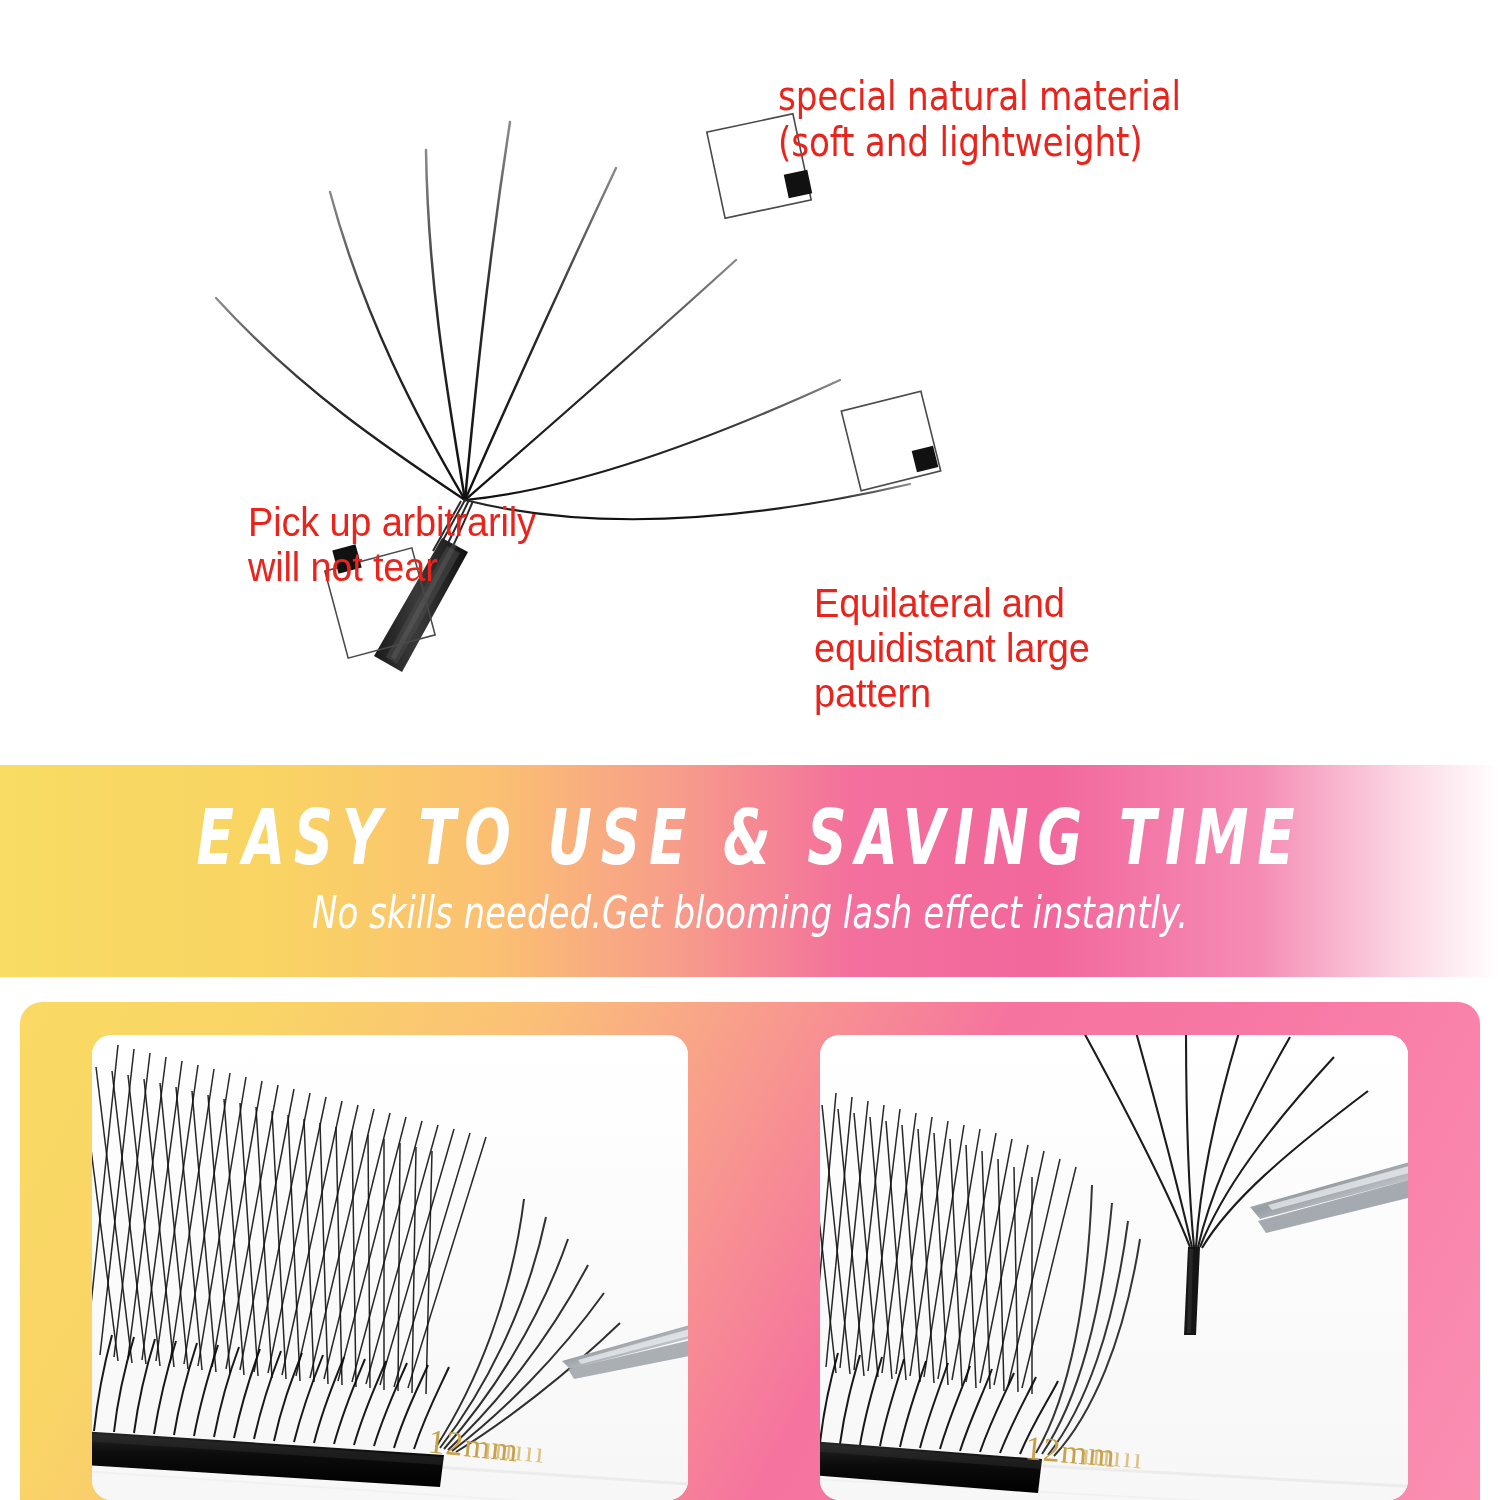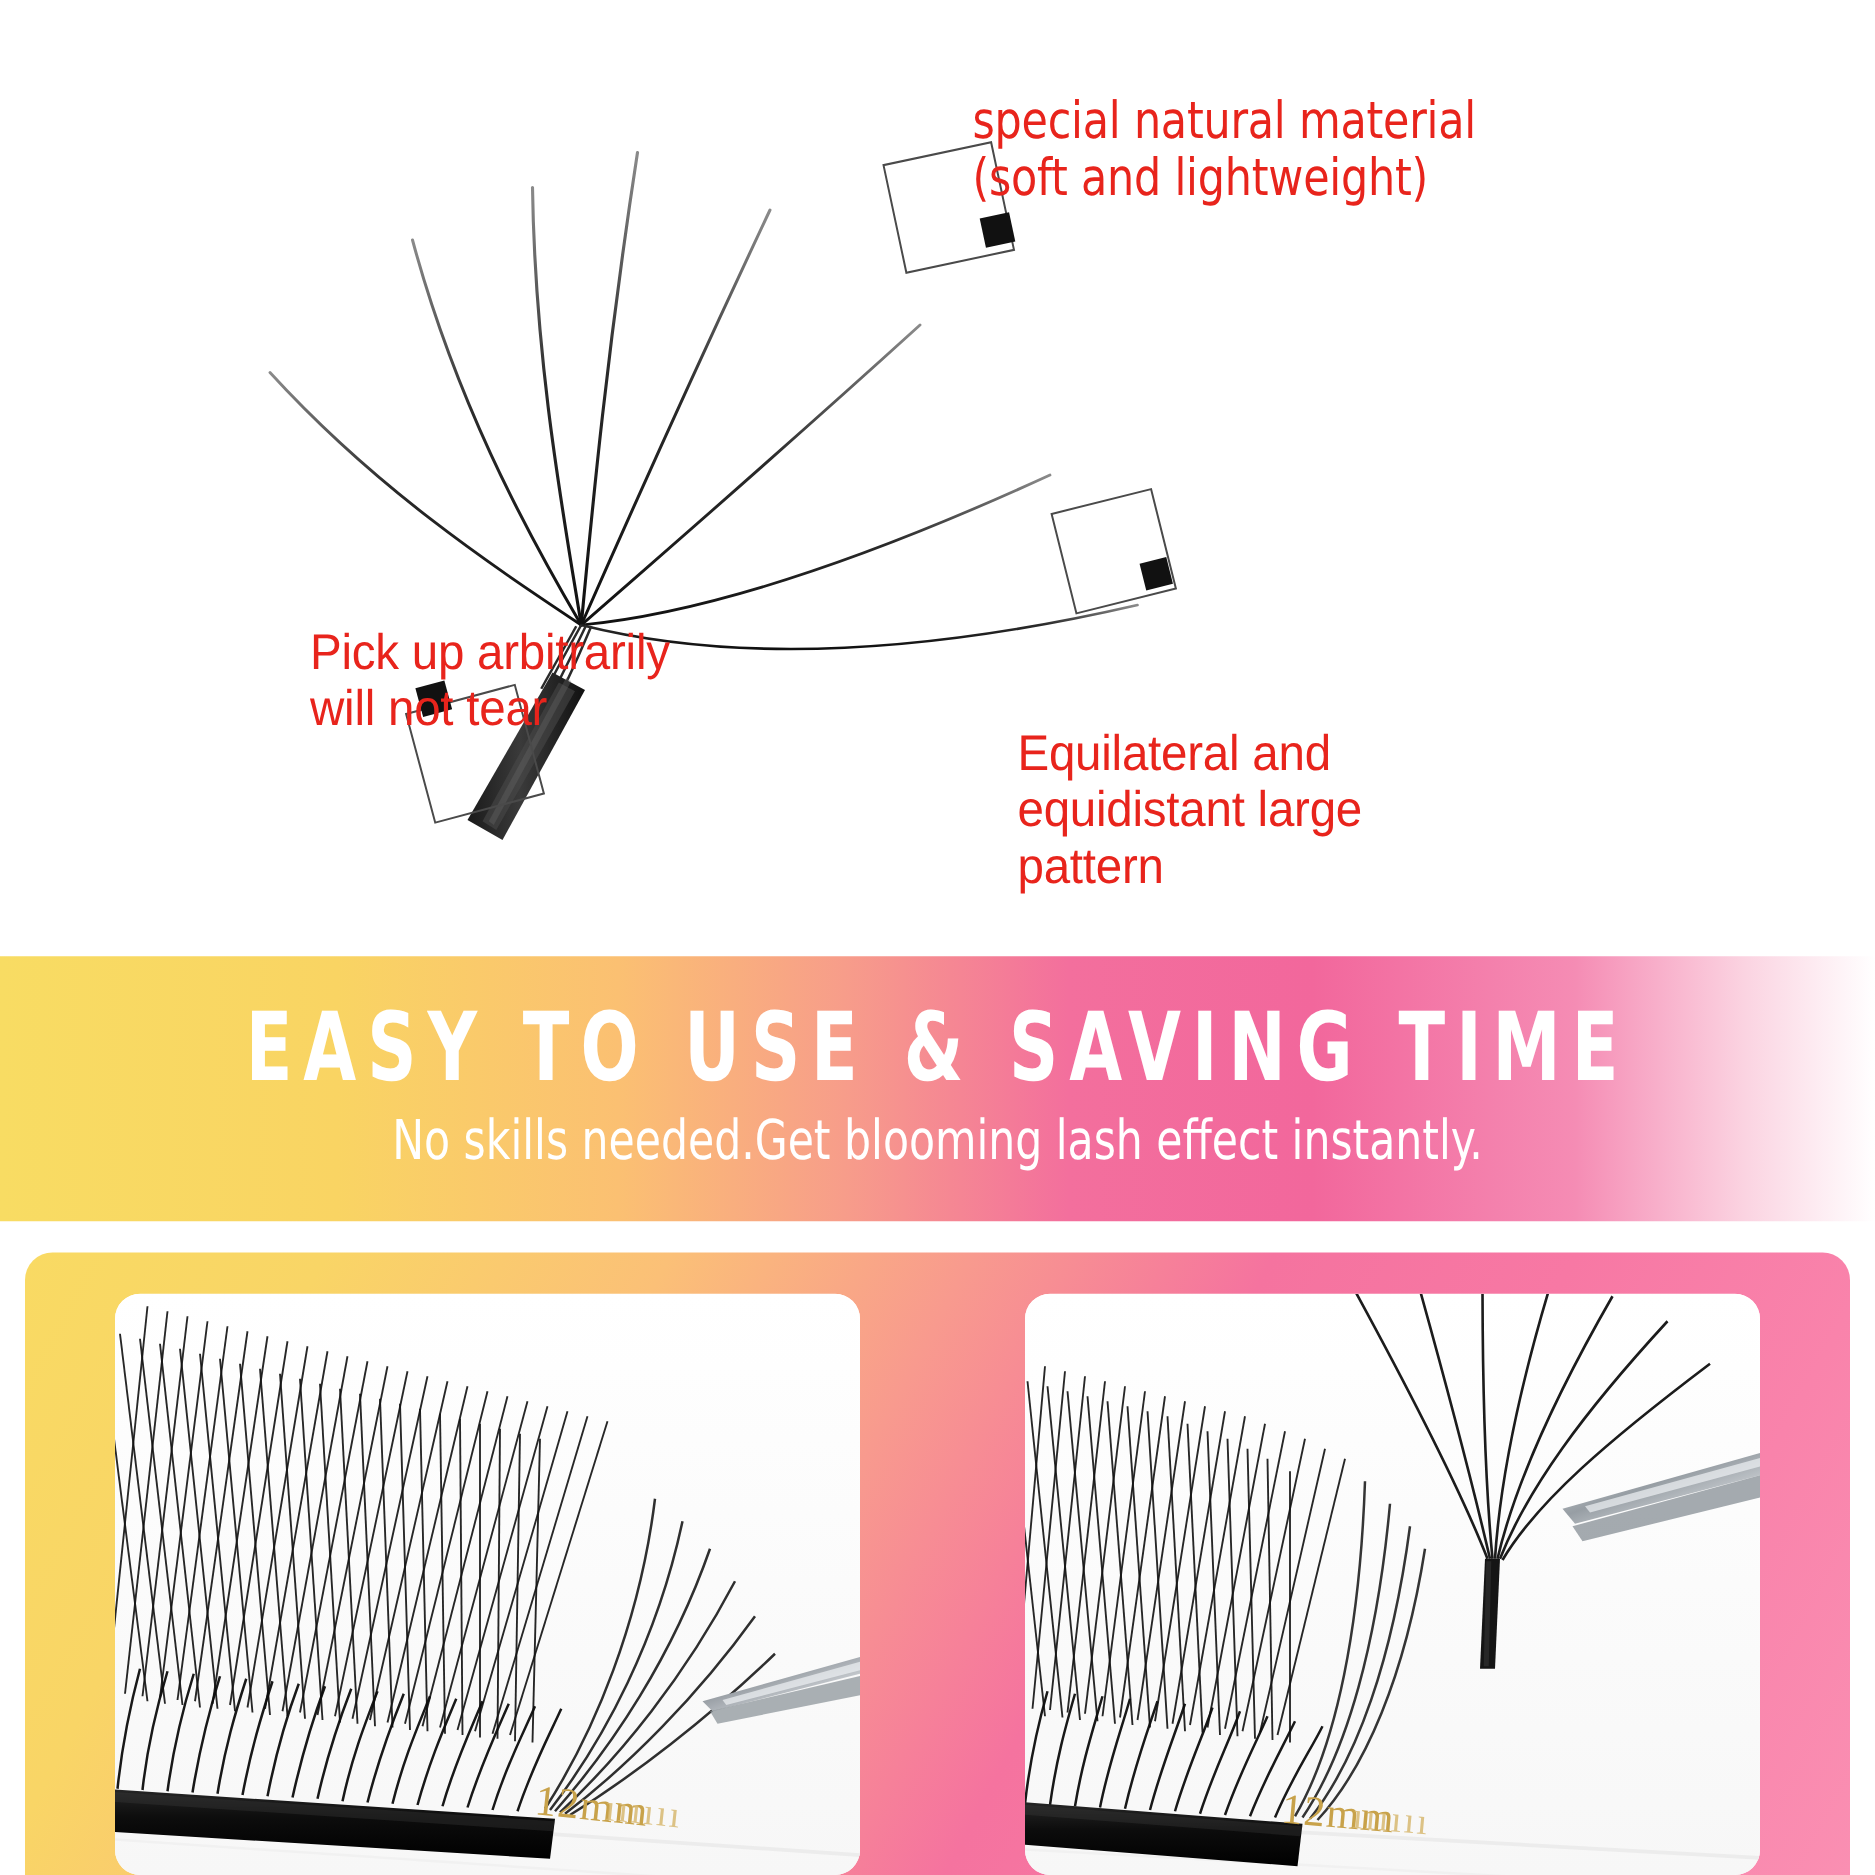--- a/index.html
+++ b/index.html
@@ -76,20 +76,21 @@
         #f8dc63 0%,
         #f9d463 18%,
         #fbc072 33%,
         #f79d8a 45%,
         #f36f9d 57%,
         #f2679c 70%,
         #f58cb4 84%,
         #fbd3e1 93%,
         #ffffff 100%);
     overflow: hidden;
+    font-style: italic;
   }
   #headline-title {
     position: absolute;
     left: 0; right: 0;
     top: 28px;
     text-align: center;
     color: #ffffff;
     font-size: 76px;
     font-weight: bold;
     letter-spacing: 11px;

